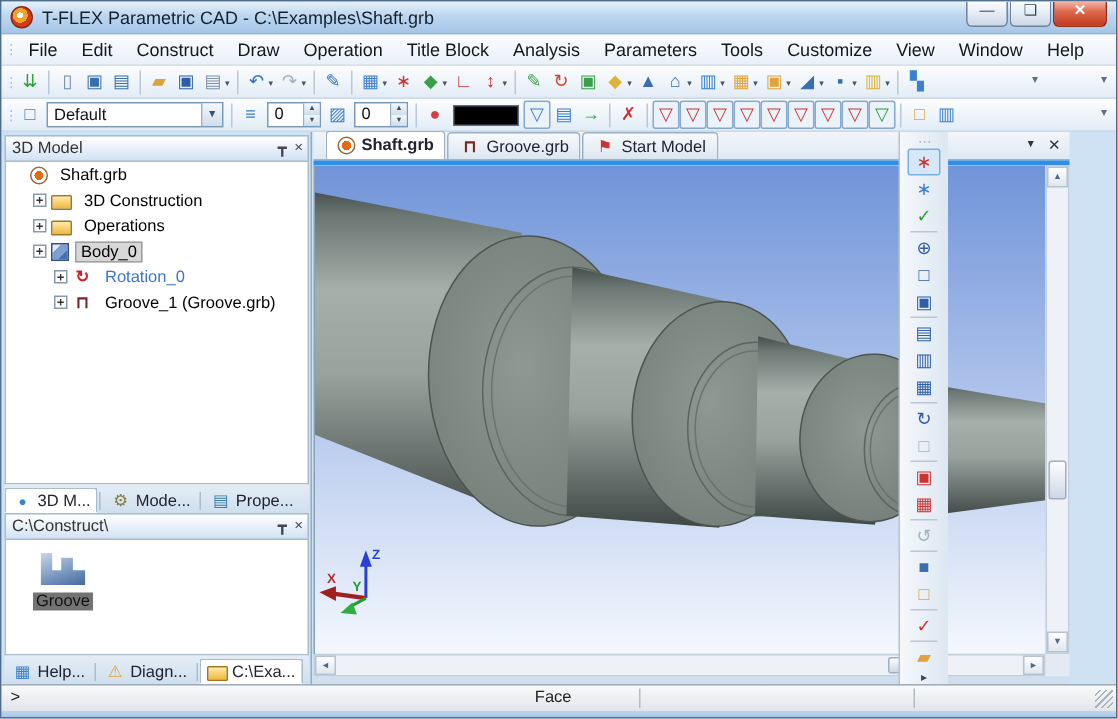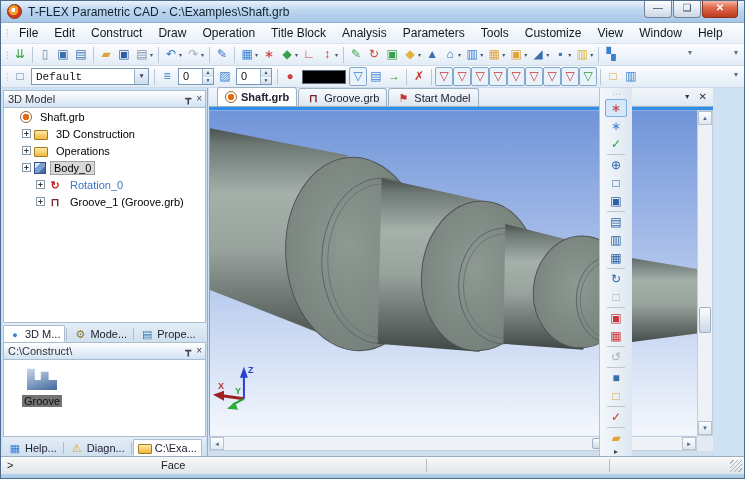--- a/index.html
+++ b/index.html
@@ -26,21 +26,21 @@
   .grip{color:#a7b9ca;font-size:9px;letter-spacing:-1px;width:8px;text-align:center;}
   .toolbar{position:absolute;left:0;width:100%;height:22px;display:flex;align-items:center;
            background:linear-gradient(#fcfdfe,#e2ecf6);border-bottom:1px solid #cdd9e6;padding-left:2px;}
   #toolbar1{top:43px;} #toolbar2{top:65px;}
   .tbtn{display:inline-flex;align-items:center;height:19px;padding:0 1px;border:1px solid transparent;border-radius:2px;}
   .tbtn.boxed{border:1px solid #86a8cc;background:#eaf2fa;}
   .tbtn .g{width:14px;text-align:center;font-size:12px;line-height:17px;}
   .tbtn .dd{font-size:6px;color:#42536a;margin:0 0 0 1px;}
   .tsep{width:1px;height:16px;background:#bac7d5;margin:0 3px;flex:none;}
   .tb-overflow{position:absolute;top:4px;color:#5a7187;font-size:8px;}
-  .combo{display:inline-flex;width:118px;height:17px;border:1px solid #7a99b8;background:#fff;margin:0 2px;align-items:center;font-family:Liberation Mono, monospace;}
+  .combo{display:inline-flex;width:118px;height:17px;border:1px solid #7a99b8;background:#fff;margin:0 2px;align-items:center;}
   .combo .cval{flex:1;font-size:11px;padding-left:4px;color:#111;}
   .combo .cbtn{width:14px;height:100%;background:linear-gradient(#f4f8fc,#cfdcea);border-left:1px solid #9ab2c8;
                font-size:7px;text-align:center;line-height:15px;color:#33506e;}
   .spin{display:inline-flex;width:36px;height:17px;border:1px solid #7a99b8;background:#fff;margin:0 2px;}
   .spin .sval{flex:1;font-size:11px;padding-left:4px;line-height:15px;color:#111;}
   .spin .sarr{width:11px;display:flex;flex-direction:column;border-left:1px solid #9ab2c8;}
   .spin .sarr span{flex:1;font-size:5px;line-height:7px;text-align:center;color:#33506e;background:linear-gradient(#f4f8fc,#cfdcea);}
   .swatch{width:44px;height:14px;border:1px solid #5a6b7c;margin:0 3px;}
   
   #main{position:absolute;left:0;top:87px;width:631px;height:368px;background:#cfe2f4;}
@@ -109,21 +109,21 @@
             border-left:1px solid #b3c3d2;display:flex;flex-direction:column;align-items:center;padding-top:1px;}
   .rbtn{width:22px;height:18px;display:flex;align-items:center;justify-content:center;font-size:12px;
         border:1px solid transparent;border-radius:2px;flex:none;}
   .rbtn.active{border:1px solid #7ab0e0;background:#d6e7f8;}
   .rsep{width:18px;height:1px;background:#b9c6d4;margin:1px 0;flex:none;}
   .rcollapse{margin-top:auto;font-size:8px;color:#445;padding-bottom:2px;}
   
   #statusbar{position:absolute;left:0;top:455px;width:100%;height:18px;
              background:linear-gradient(#f8f9fa,#e1e5ea);border-top:1px solid #9eaebc;font-size:11px;color:#222;}
   #statusbar .prompt{position:absolute;left:6px;top:2px;}
-  #statusbar .msg{position:absolute;left:160px;top:2px;width:220px;text-align:left;}
+  #statusbar .msg{position:absolute;left:160px;top:2px;width:220px;text-align:right;}
   .sdiv{position:absolute;top:2px;width:1px;height:13px;background:#b5bcc4;}
   .sgrip{position:absolute;right:2px;bottom:2px;width:12px;height:12px;
          background:repeating-linear-gradient(135deg,transparent 0 2px,#a9b4bf 2px 3px);}
   #bottomframe{position:absolute;left:0;top:473px;width:100%;height:6px;
                background:linear-gradient(#bad4ec,#9cc0e2);}
   svg text{font-family:"Liberation Sans",sans-serif;}
 </style>
 </head>
 <body>
 

